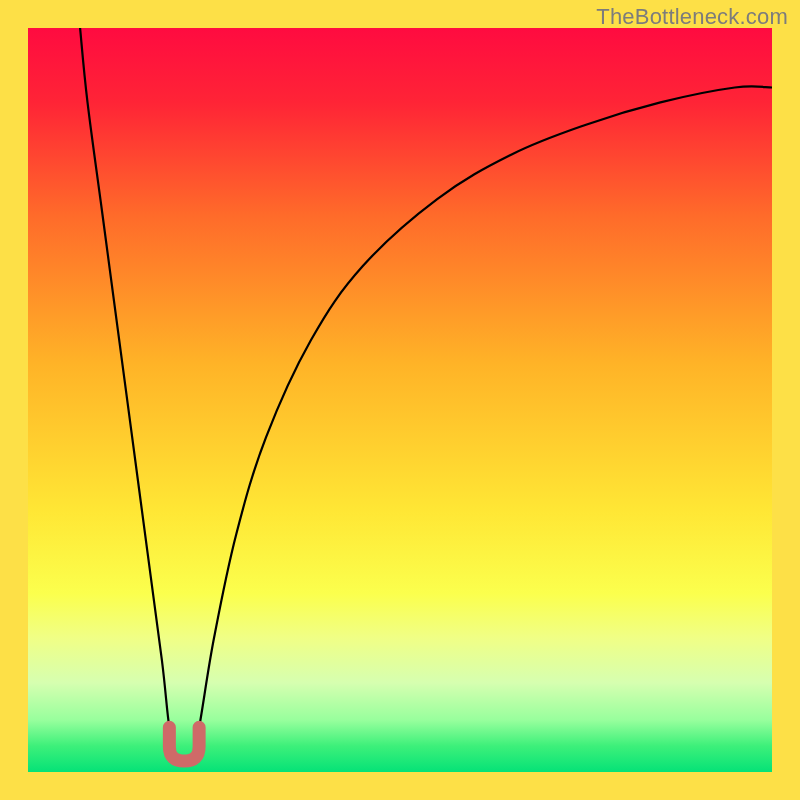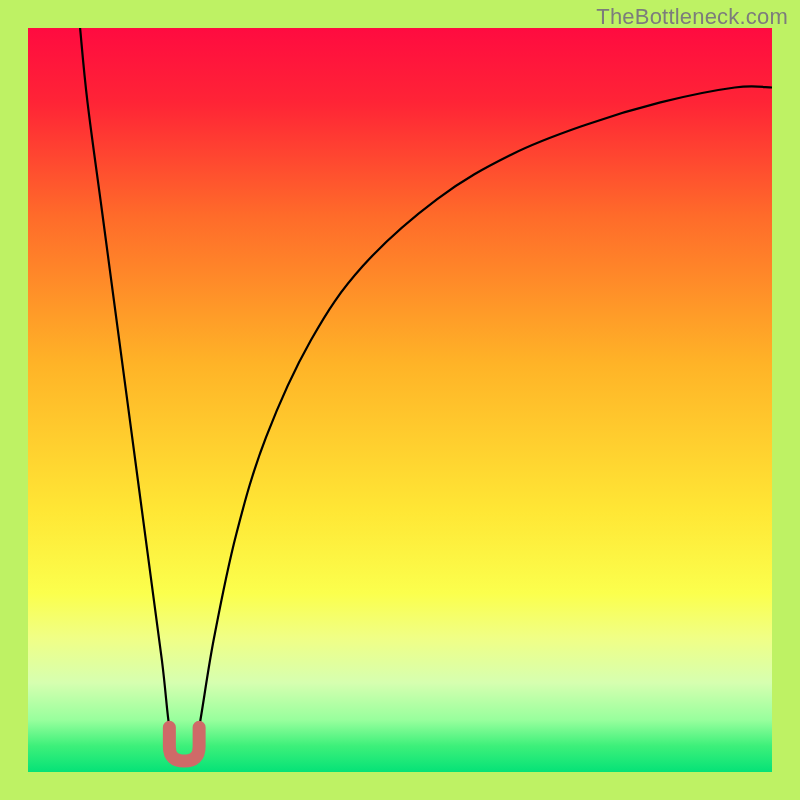--- a/index.html
+++ b/index.html
@@ -8,21 +8,21 @@
     width: 800px;
     height: 800px;
     overflow: hidden;
     background: #000;
     font-family: Arial, Helvetica, sans-serif;
   }
   .frame {
     position: absolute;
     left: 0; top: 0;
     width: 800px; height: 800px;
-    background: #bef264;
+    background: #fde047;
   }
   .plot {
     position: absolute;
     background: #fff;
   }
   .watermark {
     position: absolute;
     top: 4px;
     right: 12px;
     color: #7c7c7c;

